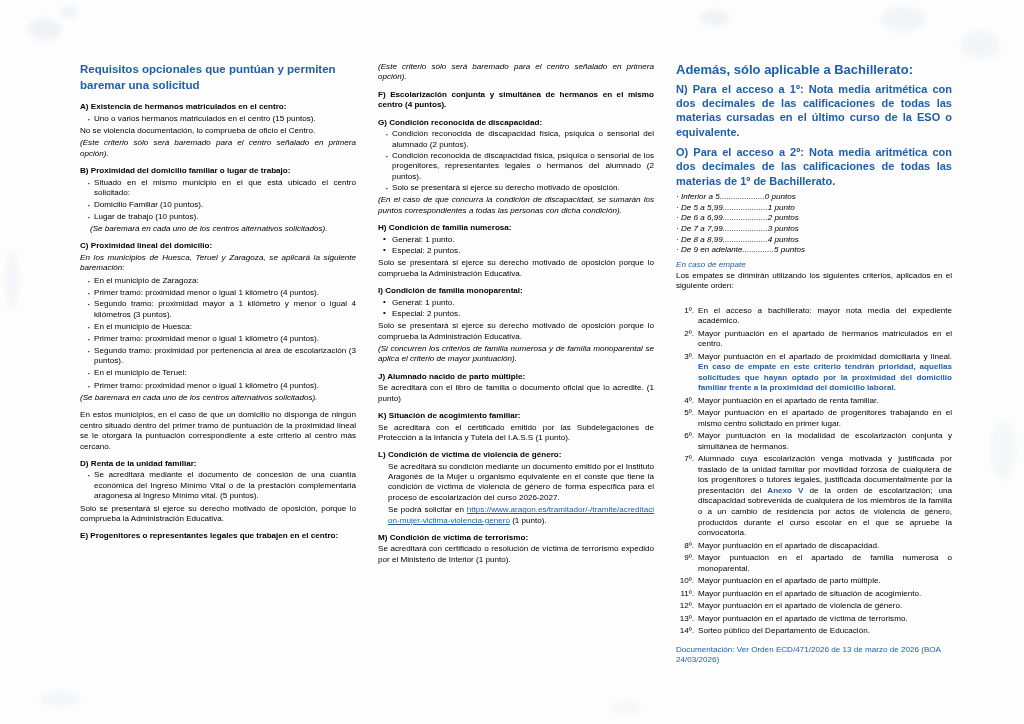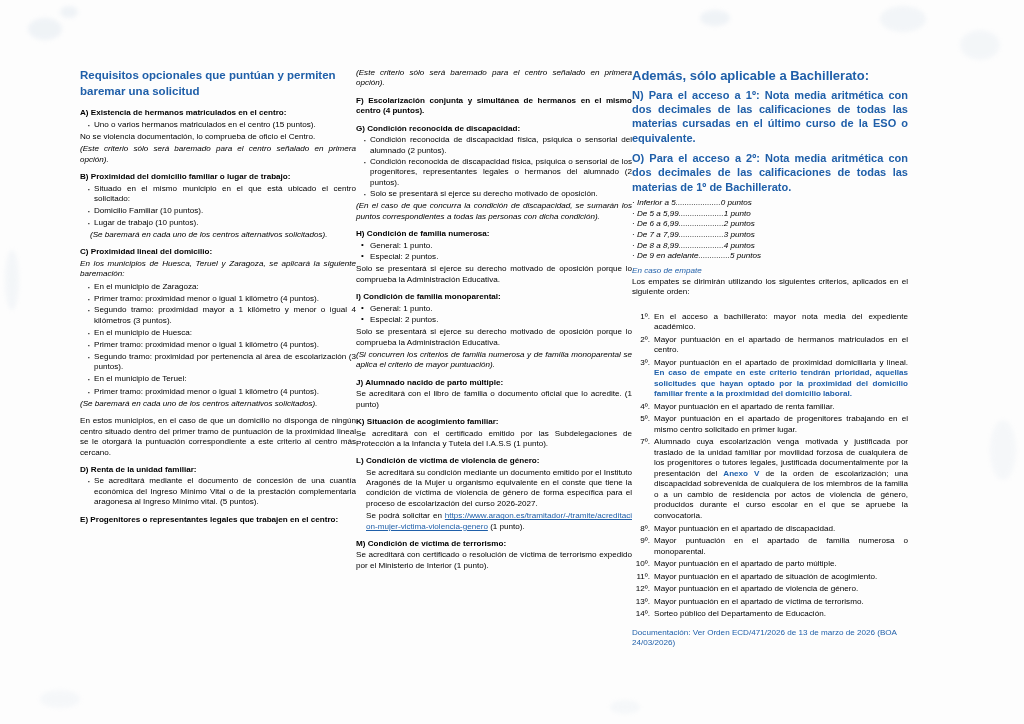--- a/index.html
+++ b/index.html
@@ -23,24 +23,25 @@
   
   .blotch {
     position: absolute;
     border-radius: 50%;
     background: #dfe7ef;
     opacity: .45;
     filter: blur(2px);
   }
   .columns {
     position: absolute;
-    top: 68px;
+    top: 62px;
     left: 80px;
     width: 872px;
     display: flex;
+    gap: 22px;
     align-items: flex-start;
   }
   .col { width: 276px; }
   .col.c2 { width: 276px; }
   .col.c3 { width: 276px; }
 
   .title {
     color: #1f5fa9;
     font-weight: bold;
     font-size: 11.5px;
@@ -215,20 +216,21 @@
         </ul>
         <p class="it">(Se baremará en cada uno de los centros alternativos solicitados).</p>
         <p style="margin-top:7px;">En estos municipios, en el caso de que un domicilio no disponga de ningún centro situado dentro del primer tramo de puntuación de la proximidad lineal se le otorgará la puntuación correspondiente a este criterio al centro más cercano.</p>
       </div>
 
       <div class="sec">
         <p class="sec-head">D) Renta de la unidad familiar:</p>
         <ul class="mid">
           <li>Se acreditará mediante el documento de concesión de una cuantía económica del Ingreso Mínimo Vital o de la prestación complementaria aragonesa al Ingreso Mínimo vital. (5 puntos).</li>
         </ul>
+        <p>Solo se presentará si ejerce su derecho motivado de oposición, porque lo comprueba la Administración Educativa.</p>
       </div>
 
       <div class="sec">
         <p class="sec-head">E) Progenitores o representantes legales que trabajen en el centro:</p>
       </div>
     </div>
 
     <div class="col c2">
       <p class="sec it">(Este criterio sólo será baremado para el centro señalado en primera opción).</p>
 
@@ -318,20 +320,21 @@
 
       <p class="blue-sub it">En caso de empate</p>
       <p class="sec" style="margin-bottom:14px;">Los empates se dirimirán utilizando los siguientes criterios, aplicados en el siguiente orden:</p>
 
       <ol class="num">
         <li><span class="n">1º.</span><span>En el acceso a bachillerato: mayor nota media del expediente académico.</span></li>
         <li><span class="n">2º.</span><span>Mayor puntuación en el apartado de hermanos matriculados en el centro.</span></li>
         <li><span class="n">3º.</span><span>Mayor puntuación en el apartado de proximidad domiciliaria y lineal. </span><span class="bold blue">En caso de empate en este criterio tendrán prioridad, aquellas solicitudes que hayan optado por la proximidad del domicilio familiar frente a la proximidad del domicilio laboral.</span></li>
         <li><span class="n">4º.</span><span>Mayor puntuación en el apartado de renta familiar.</span></li>
         <li><span class="n">5º.</span><span>Mayor puntuación en el apartado de progenitores trabajando en el mismo centro solicitado en primer lugar.</span></li>
+        <li><span class="n">6º.</span><span>Mayor puntuación en la modalidad de escolarización conjunta y simultánea de hermanos.</span></li>
         <li><span class="n">7º.</span><span>Alumnado cuya escolarización venga motivada y justificada por traslado de la unidad familiar por movilidad forzosa de cualquiera de los progenitores o tutores legales, justificada documentalmente por la presentación del </span><span class="bold blue">Anexo V</span><span> de la orden de escolarización; una discapacidad sobrevenida de cualquiera de los miembros de la familia o a un cambio de residencia por actos de violencia de género, producidos durante el curso escolar en el que se apruebe la convocatoria.</span></li>
         <li><span class="n">8º.</span><span>Mayor puntuación en el apartado de discapacidad.</span></li>
         <li><span class="n">9º.</span><span>Mayor puntuación en el apartado de familia numerosa o monoparental.</span></li>
         <li><span class="n">10º.</span><span>Mayor puntuación en el apartado de parto múltiple.</span></li>
         <li><span class="n">11º.</span><span>Mayor puntuación en el apartado de situación de acogimiento.</span></li>
         <li><span class="n">12º.</span><span>Mayor puntuación en el apartado de violencia de género.</span></li>
         <li><span class="n">13º.</span><span>Mayor puntuación en el apartado de víctima de terrorismo.</span></li>
         <li><span class="n">14º.</span><span>Sorteo público del Departamento de Educación.</span></li>
       </ol>
 

